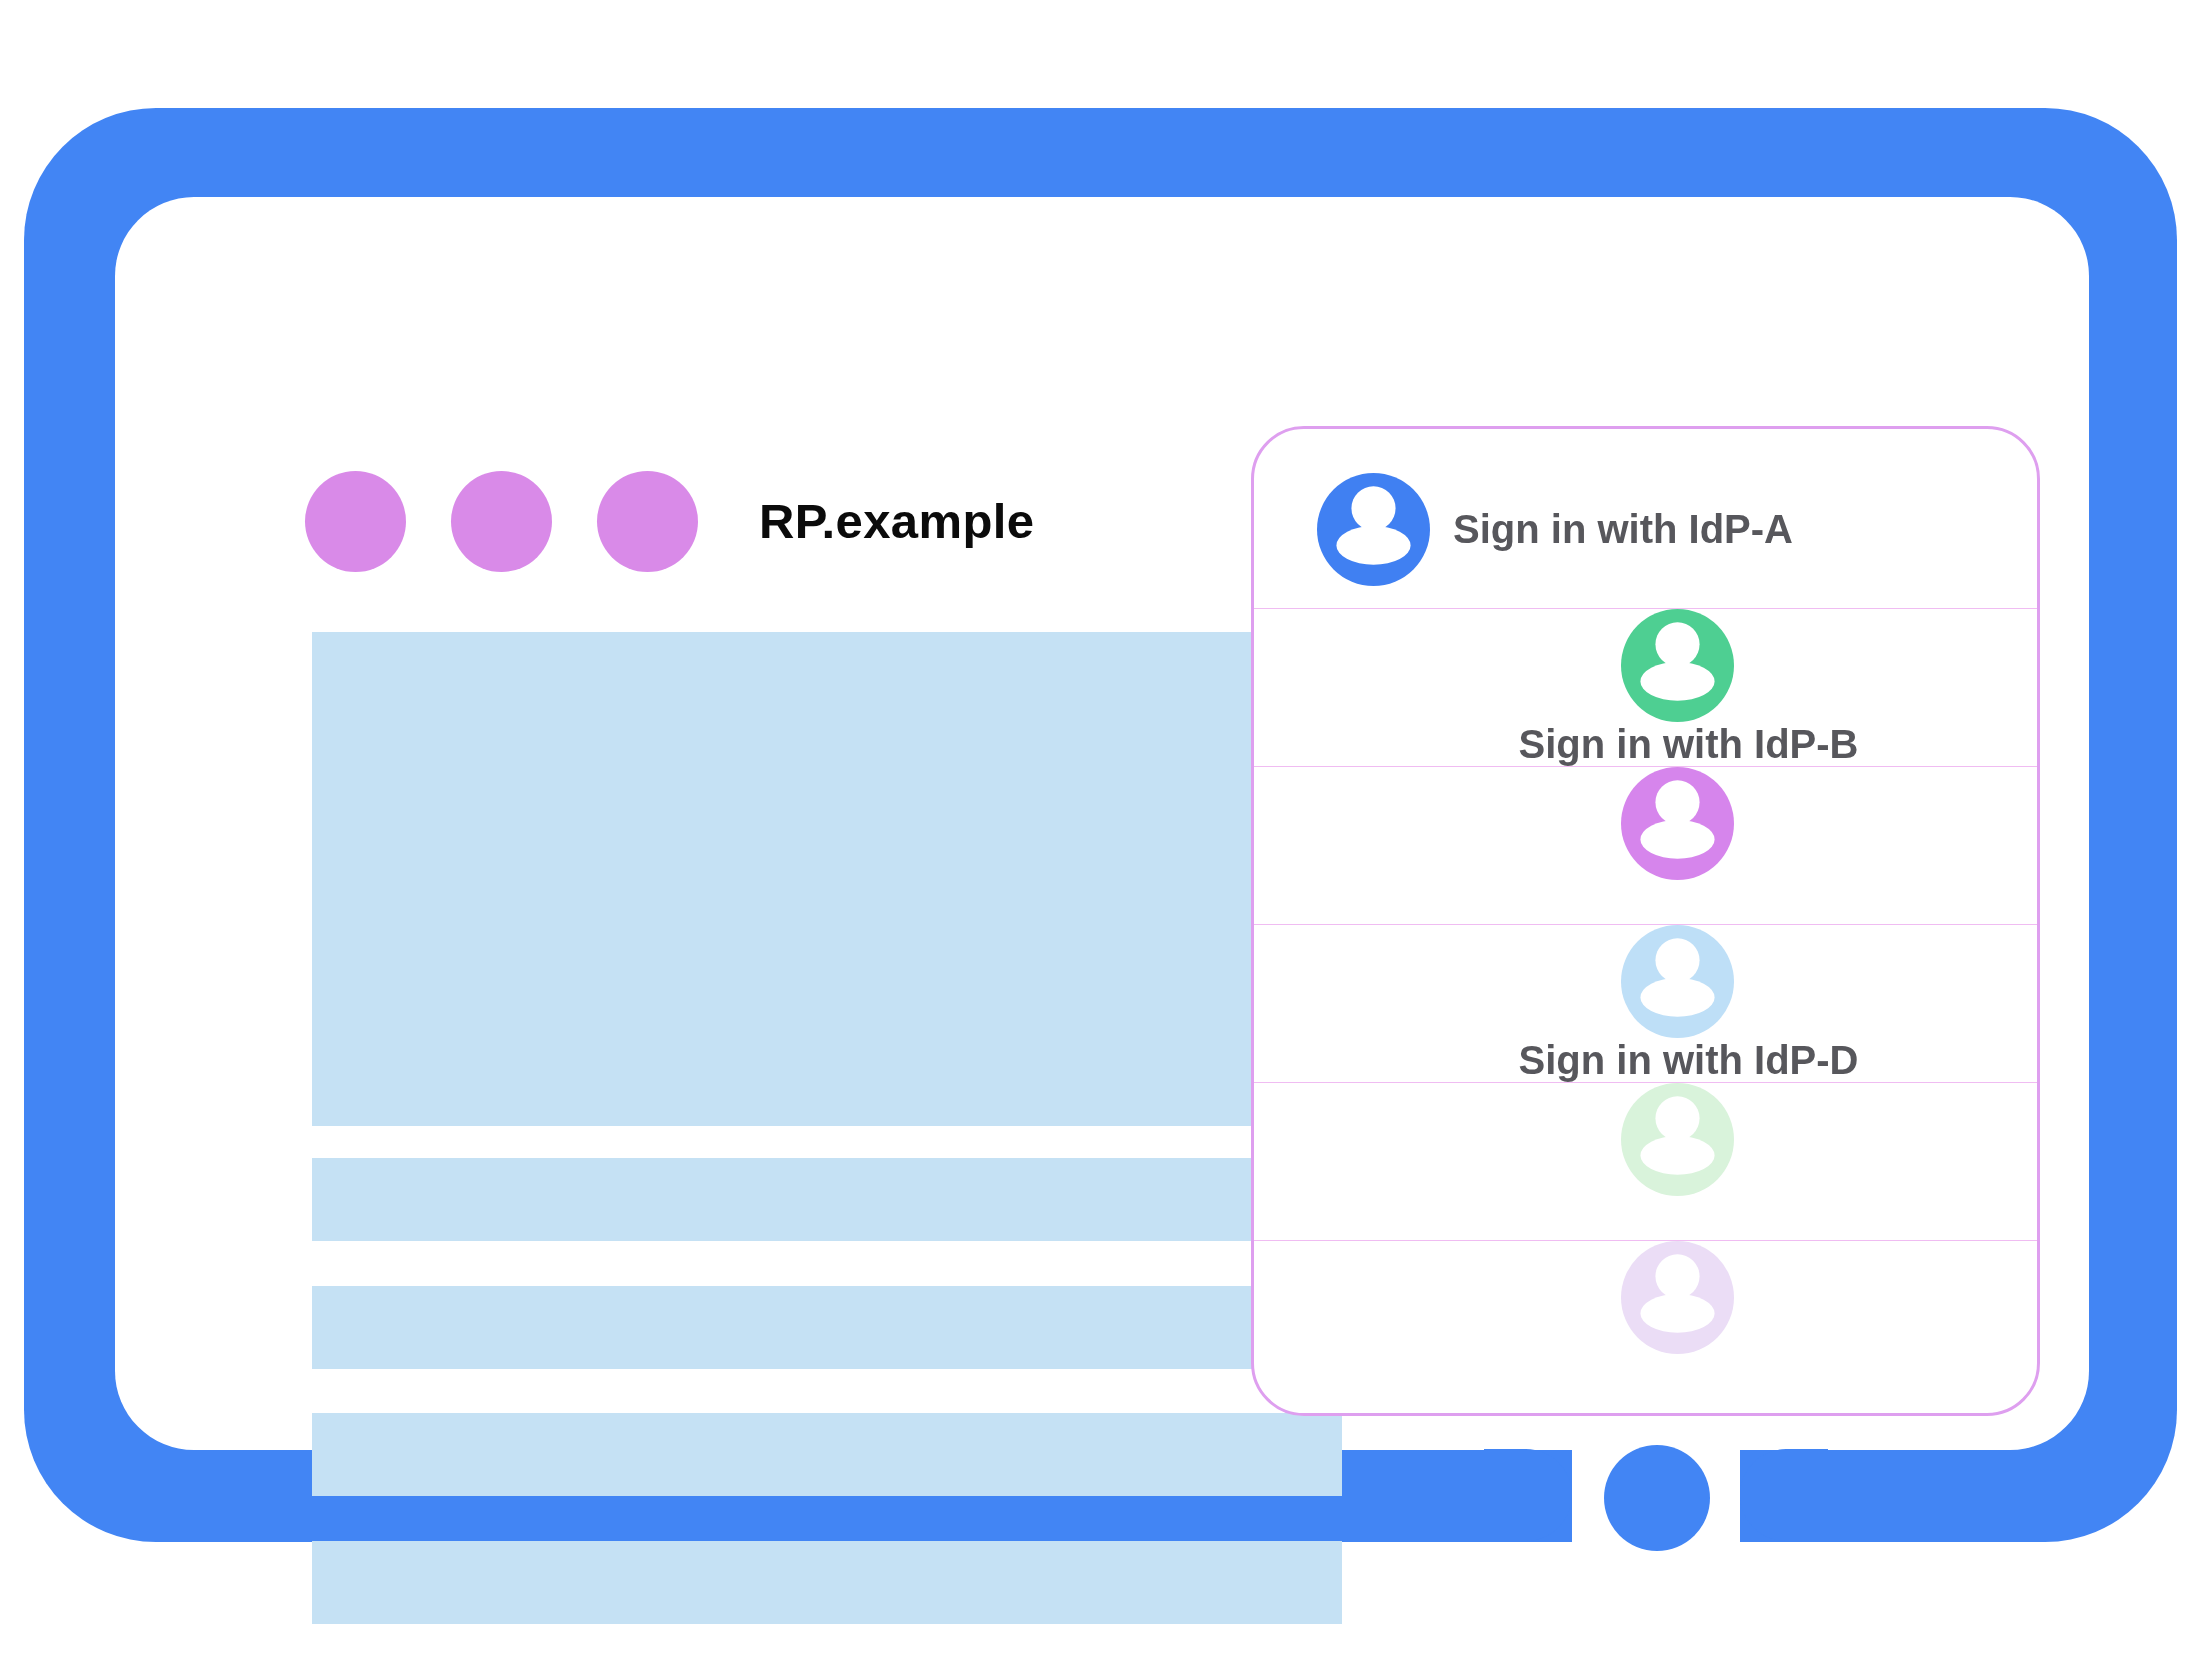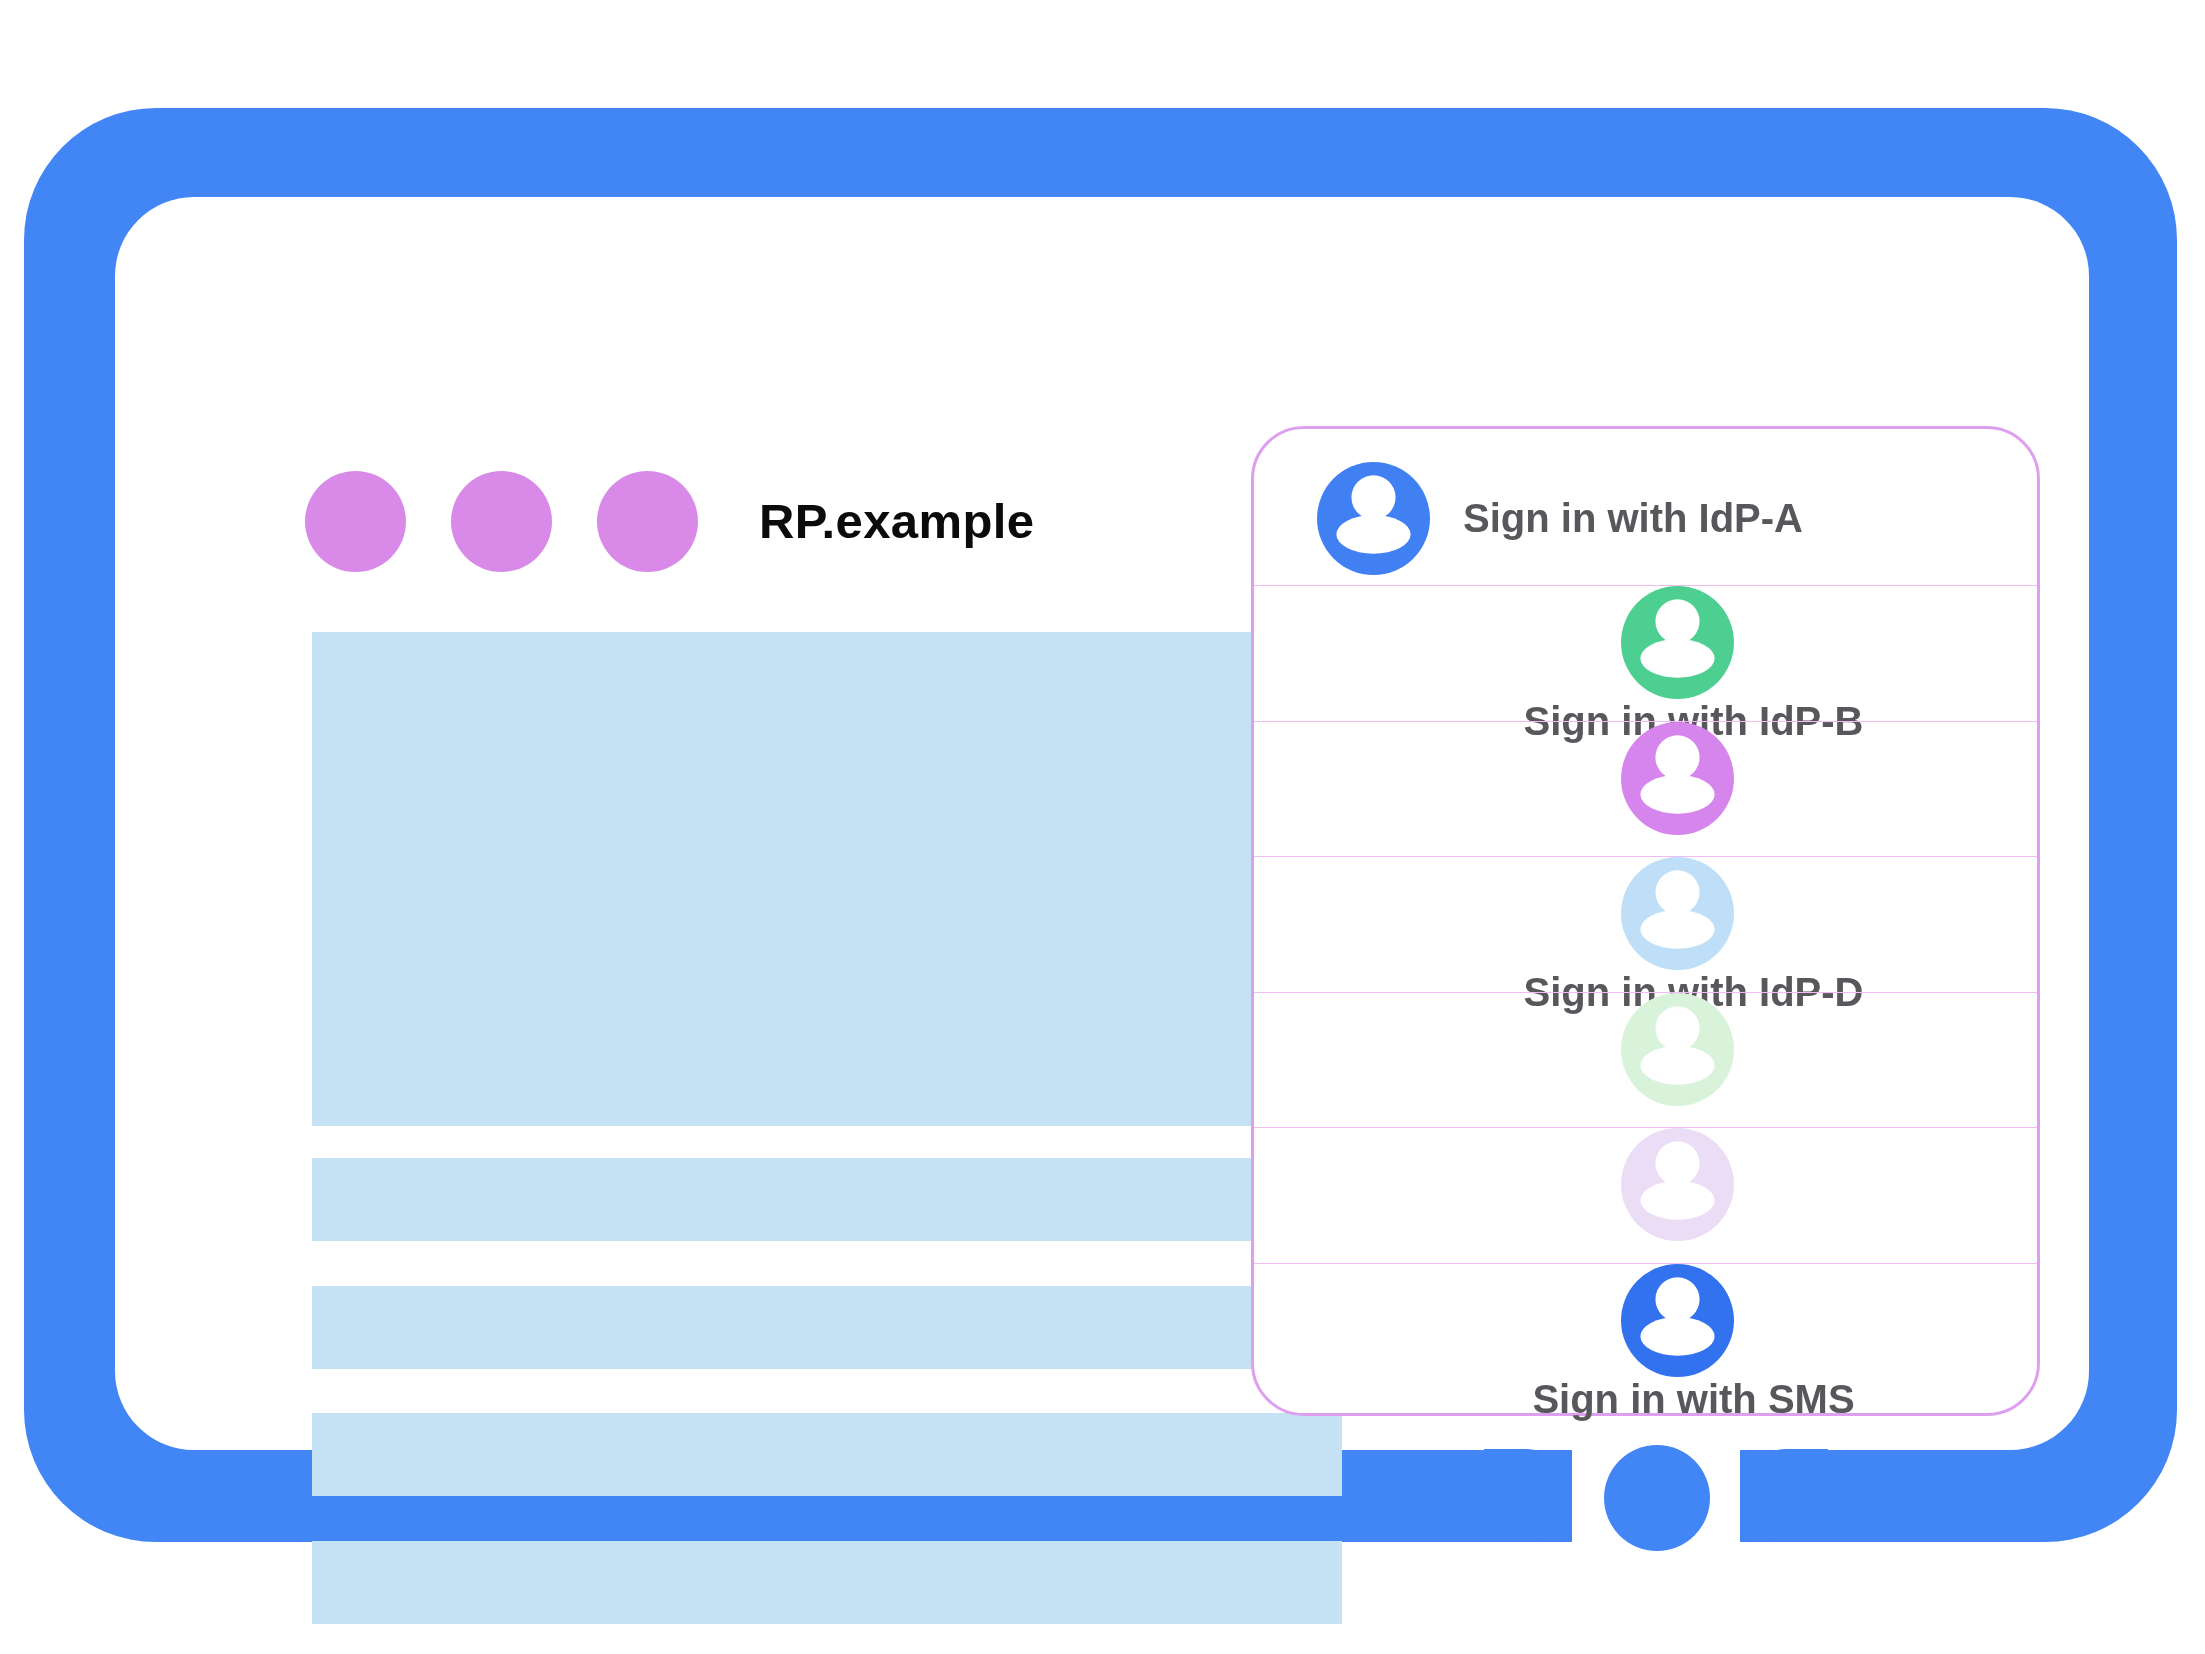--- a/index.html
+++ b/index.html
@@ -55,21 +55,21 @@
     padding:22px 0 15px 0;
   }
   .sign-in-option{
     flex:1 1 0;min-height:0;display:flex;align-items:center;
     padding-left:63px;cursor:pointer;
   }
   .sign-in-option + .sign-in-option{border-top:1.8px solid var(--divider-pink,#F0BCF2);flex-direction:column;}
   .person-avatar{width:113px;height:113px;flex:none;display:block;}
   .person-avatar svg{display:block;}
   .sign-in-label{
-    margin-left:33px;font-size:40px;font-weight:600;
+    margin-left:23px;font-size:40px;font-weight:600;
     color:var(--label-gray,#57575C);letter-spacing:0px;white-space:nowrap;
   }
 </style>
 </head>
 <body>
 
 <div class="abs device-bg"></div>
 <div class="abs screen">
 
   <div class="abs window-controls">
@@ -146,29 +146,19 @@
   <div class="sign-in-option">
     <span class="person-avatar">
       <svg viewBox="0 0 128 128" width="113" height="113">
         <circle class="avatar-bg" cx="64" cy="64" r="64" fill="#EBDDF6"></circle>
         <circle cx="64" cy="40" r="25" fill="#ffffff"></circle>
         <ellipse cx="64" cy="82" rx="42" ry="22" fill="#ffffff"></ellipse>
       </svg>
     </span>
   </div>
 
-  <div class="sign-in-option">
-    <span class="person-avatar">
-      <svg viewBox="0 0 128 128" width="113" height="113">
-        <circle class="avatar-bg" cx="64" cy="64" r="64" fill="#3372EE"></circle>
-        <circle cx="64" cy="40" r="25" fill="#ffffff"></circle>
-        <ellipse cx="64" cy="82" rx="42" ry="22" fill="#ffffff"></ellipse>
-      </svg>
-    </span>
-    <span class="sign-in-label">Sign in with SMS</span>
-  </div>
 </div>
 
 <div class="abs notch-mask"></div>
 <div class="abs bar-cap cap-left"></div>
 <div class="abs bar-cap cap-right"></div>
 <div class="abs home-btn"></div>
 
 
 </body></html>

